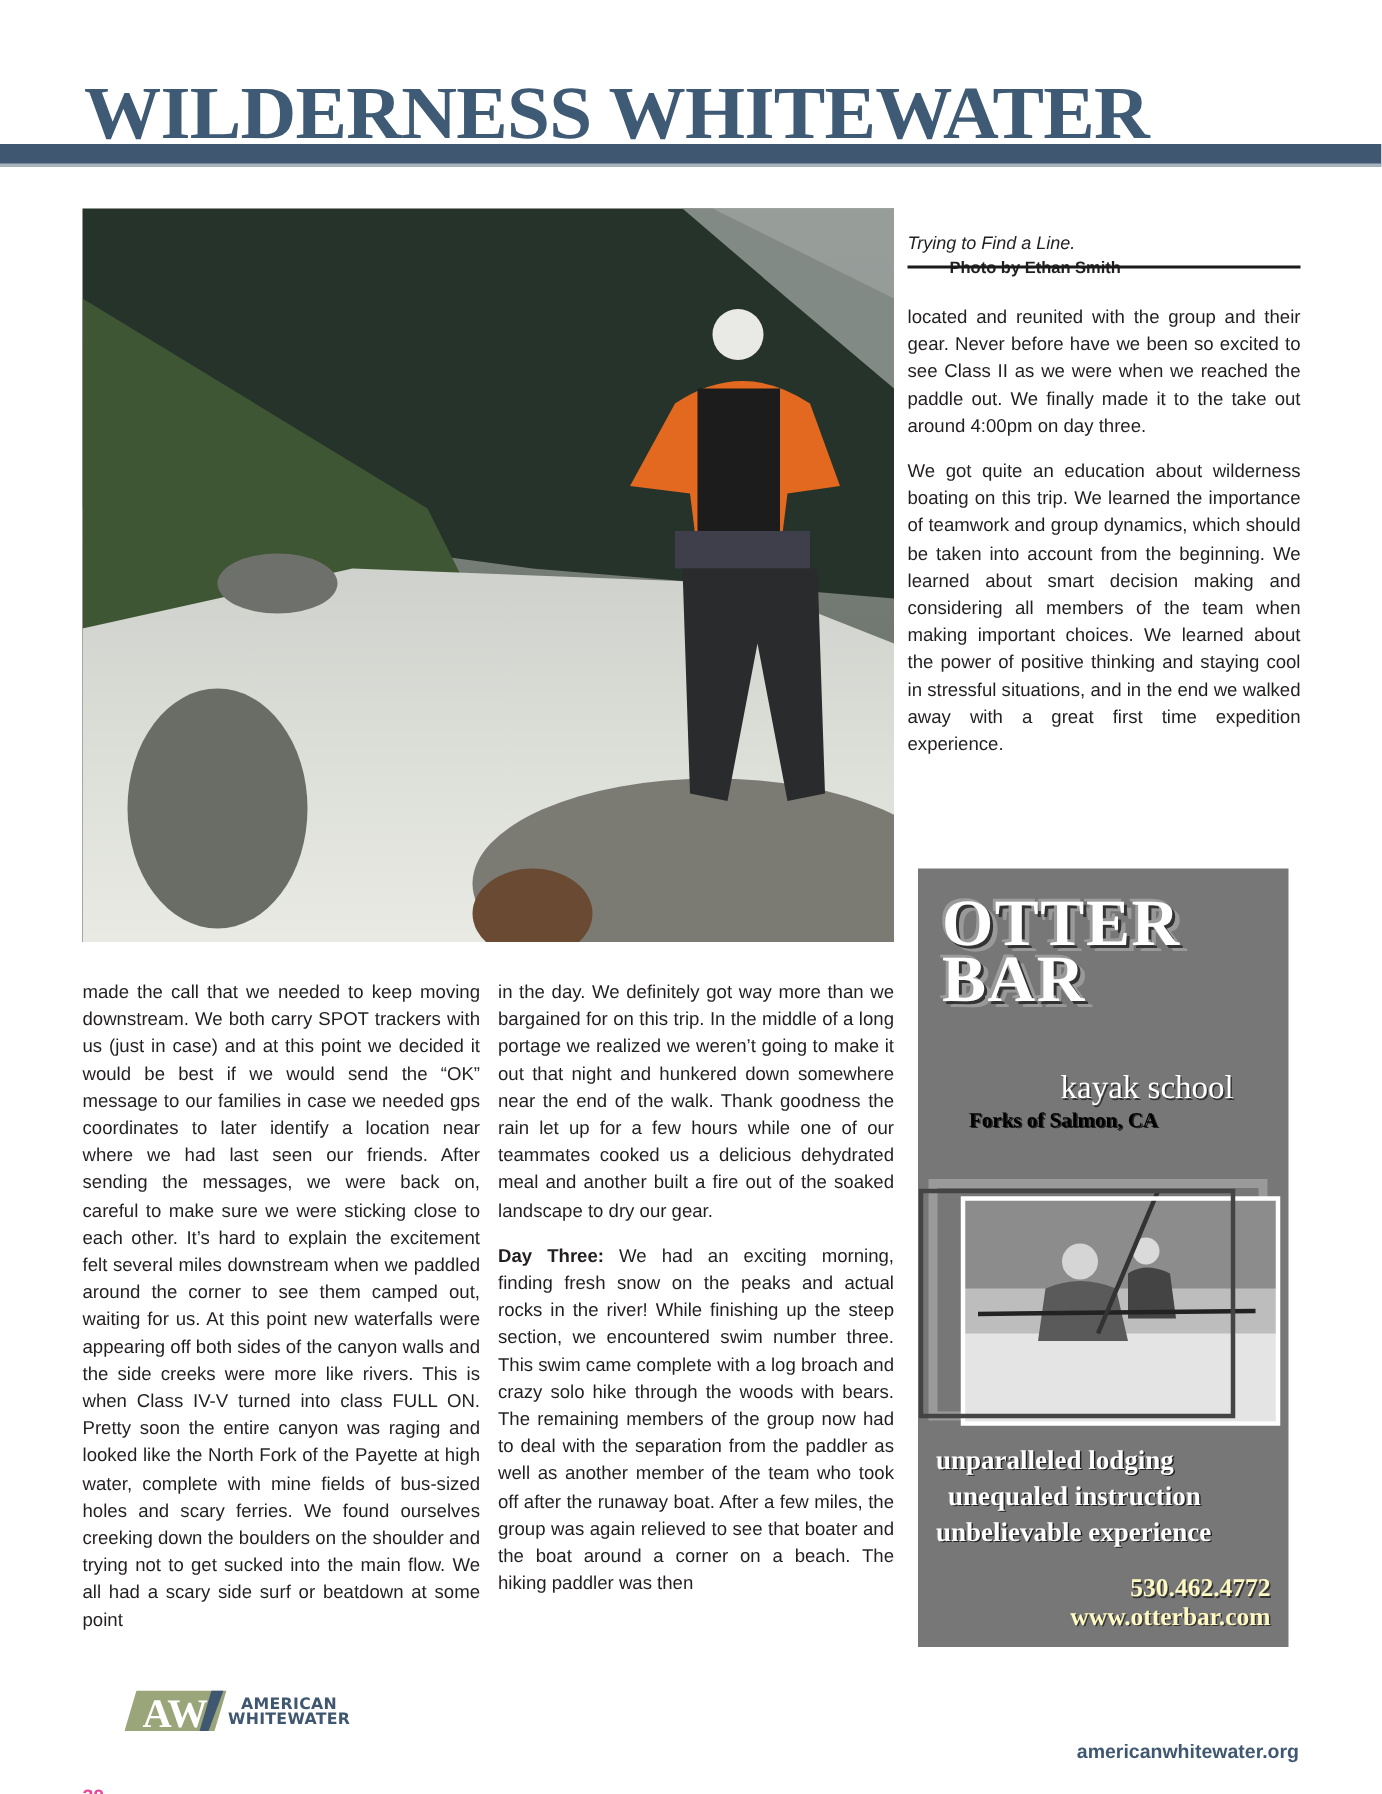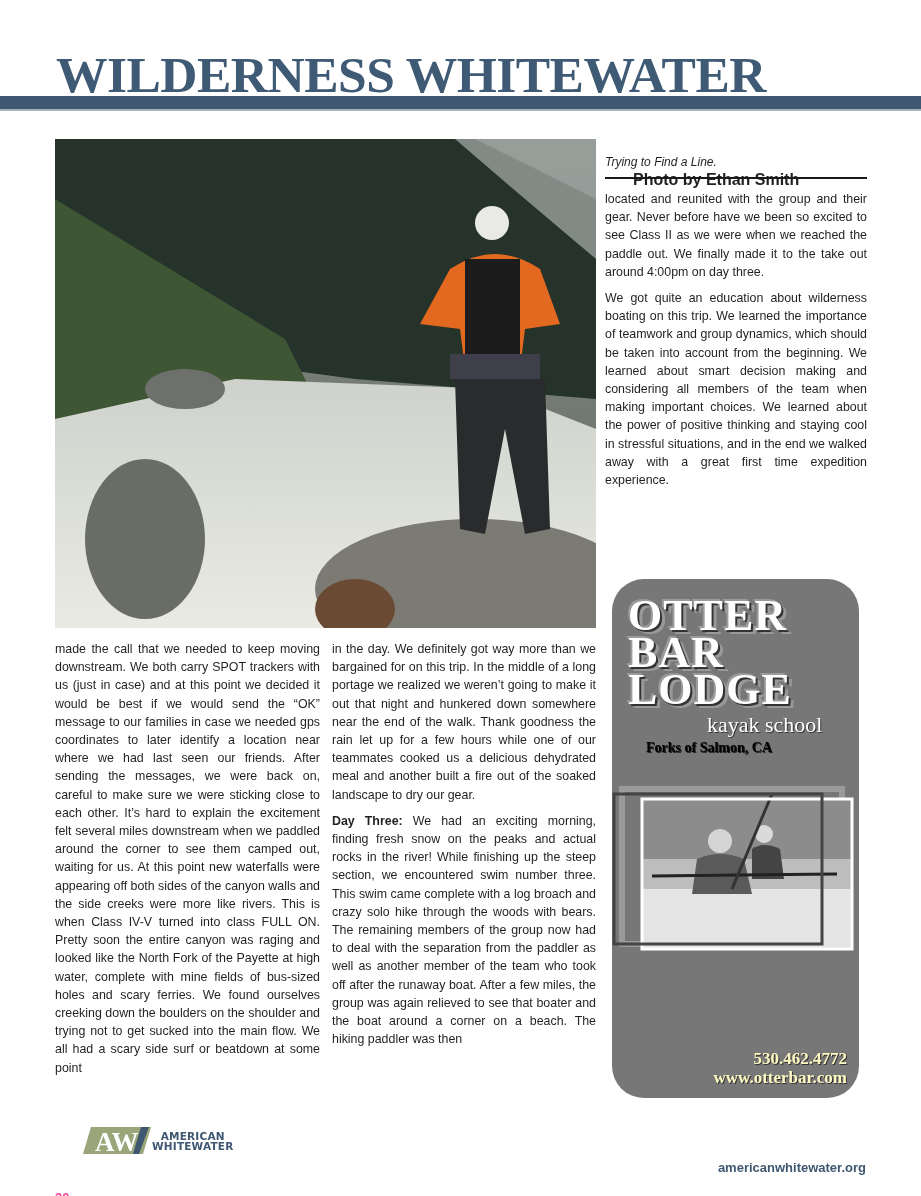--- a/index.html
+++ b/index.html
@@ -14,32 +14,32 @@
     background: #3f5770; border-bottom: 2px solid #a9b3bd; z-index: 2; }
 
   
   .photo { position: absolute; left: 55px; top: 139px; width: 541px; height: 489px; overflow: hidden;
     background: #4a4f4a; }
   .photo svg { display: block; width: 100%; height: 100%; }
 
   
   .caption { position: absolute; left: 605px; top: 138px; width: 262px; font-size: 12px; line-height: 17px; margin-top: 16px; }
   .caption .cap-title { font-style: italic; }
-  .caption .cap-credit { font-weight: bold; font-size: 16px; padding-left: 28px; }
+  .caption .cap-credit { font-weight: bold; font-size: 11px; padding-left: 28px; }
   .caption-rule { position: absolute; left: 605px; top: 177px; width: 262px; height: 2px; background: #1a1a1a; }
 
   .col { position: absolute; font-size: 12.4px; line-height: 18.2px; text-align: justify; }
-  .col p { margin: 0 0 8px 0; }
+  .col p { margin: 12px 0 8px 0; }
   .col-right { left: 605px; top: 190px; width: 262px; }
   .col-left { left: 55px; top: 640px; width: 265px; }
   .col-mid { left: 332px; top: 640px; width: 264px; }
   .col b { font-weight: bold; }
 
   
-  .ad { position: absolute; left: 612px; top: 579px; width: 247px; height: 519px; background: #777777; overflow: hidden; border-radius: 32px; }
+  .ad { position: absolute; left: 612px; top: 579px; width: 247px; height: 519px; background: #777777; overflow: hidden; }
   .ad-name { position: absolute; left: 16px; top: 18px; font-family: "Liberation Serif", serif; font-weight: bold;
     font-size: 44px; line-height: 37px; color: #ffffff; letter-spacing: 1px;
     text-shadow: -2px -2px 0 #9b9b9b, 2px 2px 0 #333, 5px 4px 0 #999; }
   .ad-sub { position: absolute; left: 95px; top: 133px; font-family: "Liberation Serif", serif; font-weight: normal;
     font-size: 22px; color: #ffffff; text-shadow: 1px 1px 0 #333; }
   .ad-loc { position: absolute; left: 34px; top: 161px; font-family: "Liberation Serif", serif; font-weight: bold;
     font-size: 14px; color: #000000; text-shadow: 1px 1px 0 #222; }
   .ad-photo { position: absolute; left: 0; top: 200px; width: 247px; height: 180px; }
   .ad-tags { position: absolute; left: 12px; top: 382px; font-family: "Liberation Serif", serif; font-weight: bold;
     font-size: 18px; line-height: 24px; color: #fff; text-shadow: 1px 1px 0 #222; }
@@ -107,38 +107,42 @@
 
 <div class="col col-mid">
   <p>in the day. We definitely got way more than we bargained for on this trip. In the middle of a long portage we realized we weren’t going to make it out that night and hunkered down somewhere near the end of the walk. Thank goodness the rain let up for a few hours while one of our teammates cooked us a delicious dehydrated meal and another built a fire out of the soaked landscape to dry our gear.</p>
   <p><b>Day Three:</b><span> We had an exciting morning, finding fresh snow on the peaks and actual rocks in the river! While finishing up the steep section, we encountered swim number three. This swim came complete with a log broach and crazy solo hike through the woods with bears. The remaining members of the group now had to deal with the separation from the paddler as well as another member of the team who took off after the runaway boat. After a few miles, the group was again relieved to see that boater and the boat around a corner on a beach. The hiking paddler was then</span></p>
 </div>
 
 <div class="ad">
   <div class="ad-name">
     <div>OTTER</div>
     <div>BAR</div>
-    <div>LODGE</div>
   </div>
   <div class="ad-sub">kayak school</div>
   <div class="ad-loc">Forks of Salmon, CA</div>
   <svg class="ad-photo" viewBox="0 0 247 180">
     <rect x="10" y="10" width="220" height="155" fill="none" stroke="#9a9a9a" stroke-width="6"></rect>
     <rect x="30" y="20" width="210" height="150" fill="#bdbdbd"></rect>
     <rect x="30" y="20" width="210" height="60" fill="#8c8c8c"></rect>
     <rect x="30" y="110" width="210" height="60" fill="#e4e4e4"></rect>
     <circle cx="108" cy="62" r="12" fill="#d5d5d5"></circle>
     <path d="M85,80 Q108,70 132,80 L140,115 L80,115 Z" fill="#5a5a5a"></path>
     <circle cx="152" cy="55" r="9" fill="#dadada"></circle>
     <path d="M140,70 Q152,62 168,70 L172,100 L140,100 Z" fill="#444"></path>
     <line x1="40" y1="97" x2="225" y2="95" stroke="#222" stroke-width="3"></line>
     <line x1="160" y1="15" x2="120" y2="110" stroke="#333" stroke-width="3"></line>
     <rect x="30" y="20" width="210" height="150" fill="none" stroke="#ffffff" stroke-width="3"></rect>
     <rect x="2" y="15" width="208" height="150" fill="none" stroke="#444" stroke-width="3"></rect>
   </svg>
+  <div class="ad-tags">
+    <div>unparalleled lodging</div>
+    <div>unequaled instruction</div>
+    <div>unbelievable experience</div>
+  </div>
   <div class="ad-contact">
     <div>530.462.4772</div>
     <div>www.otterbar.com</div>
   </div>
 </div>
 
 <div class="page-number">30</div>
 <svg class="aw-logo" viewBox="0 0 180 28">
   <polygon points="8,0 68,0 60,27 0,27" fill="#9aa57a"></polygon>
   <text x="12" y="24" font-family="Liberation Serif, serif" font-weight="bold" font-size="27" fill="#ffffff">AW</text>

